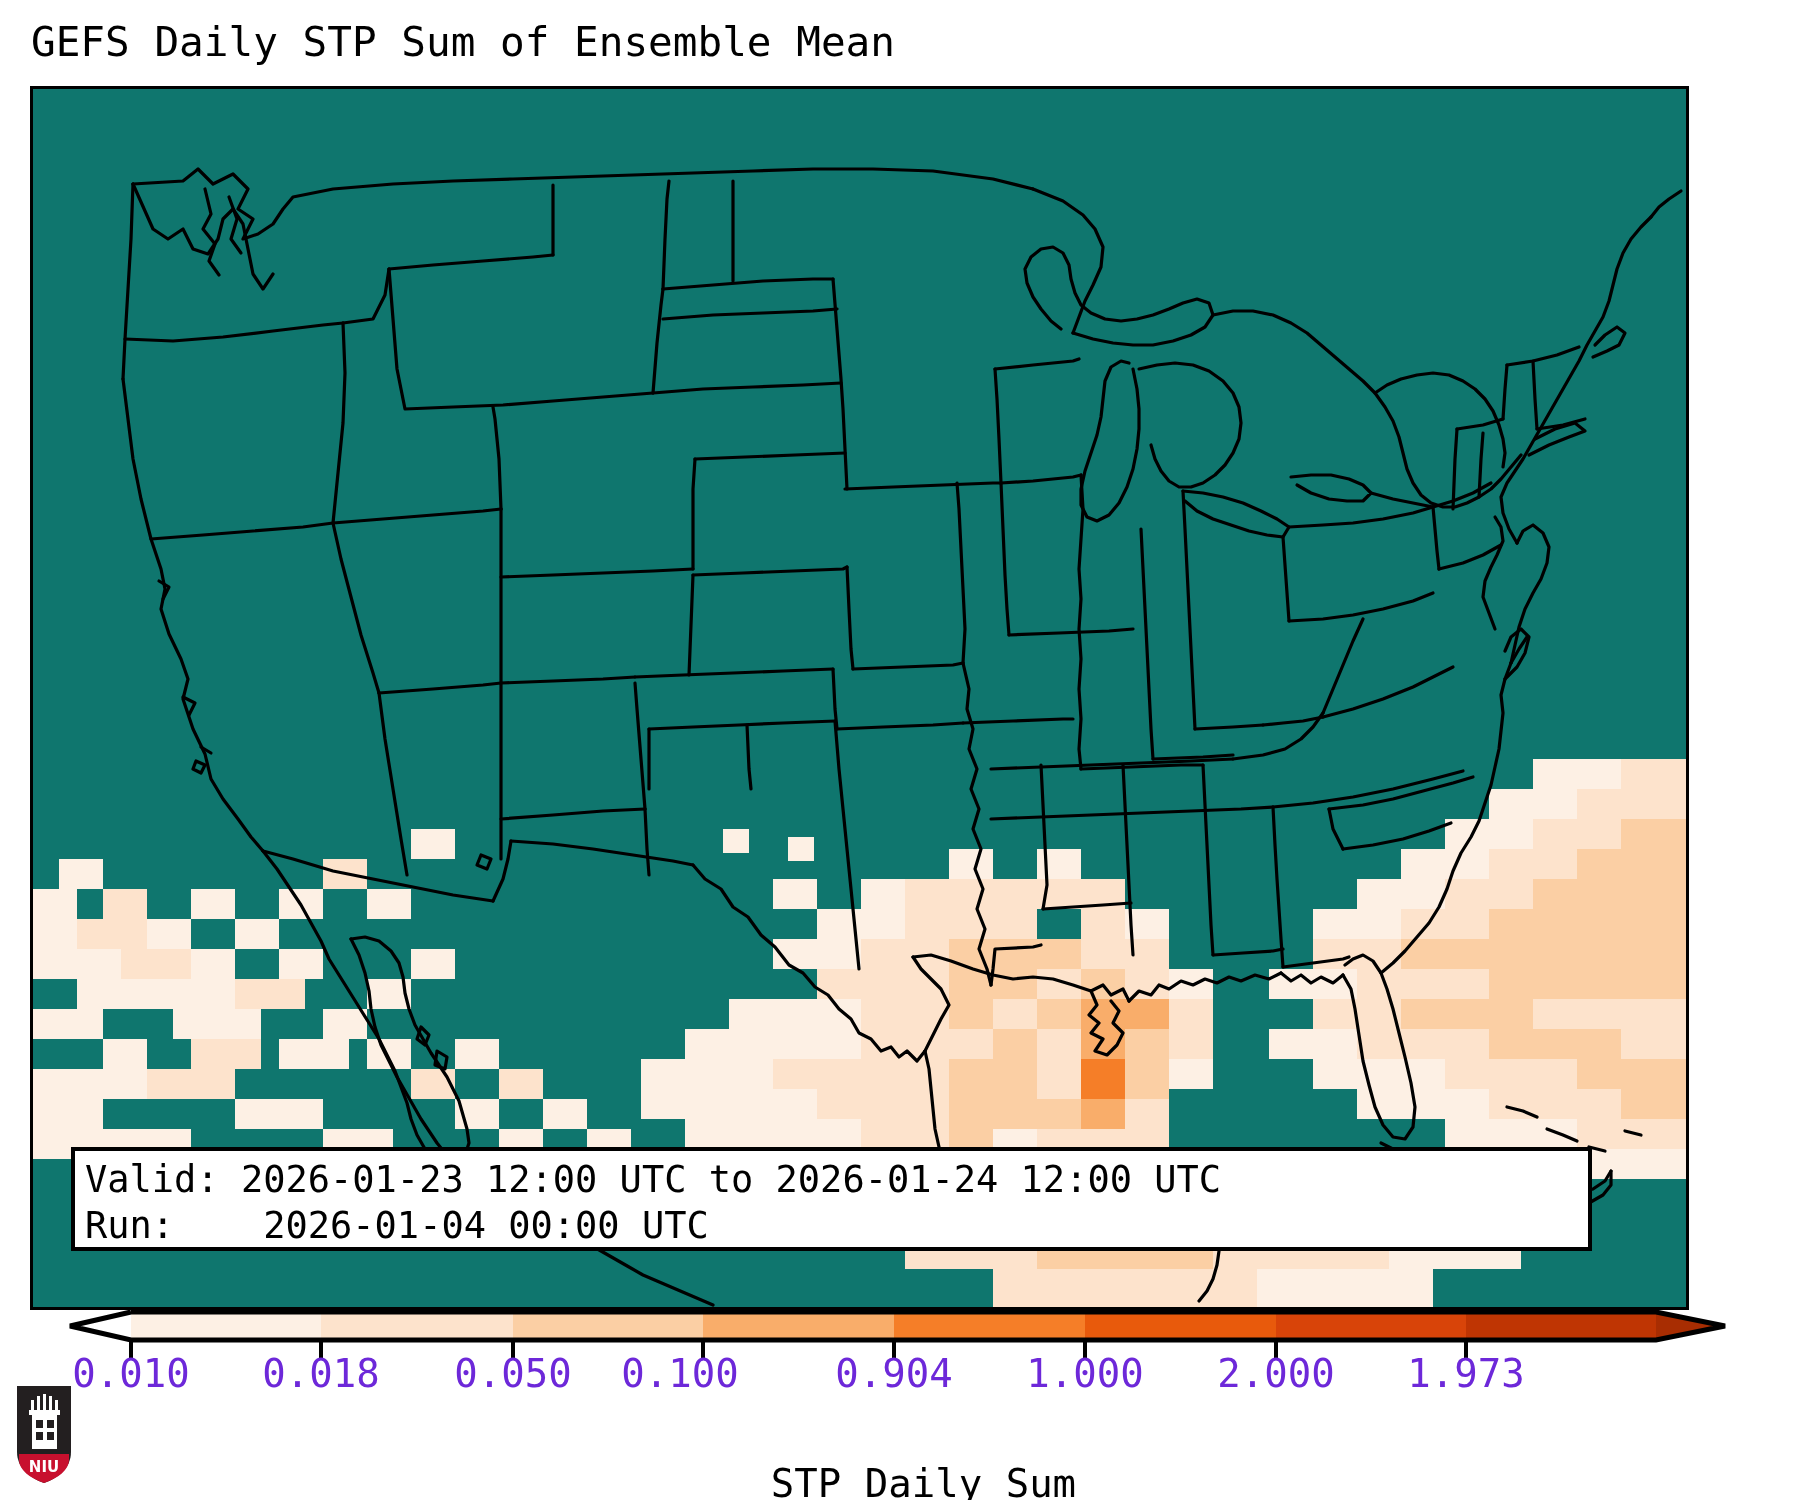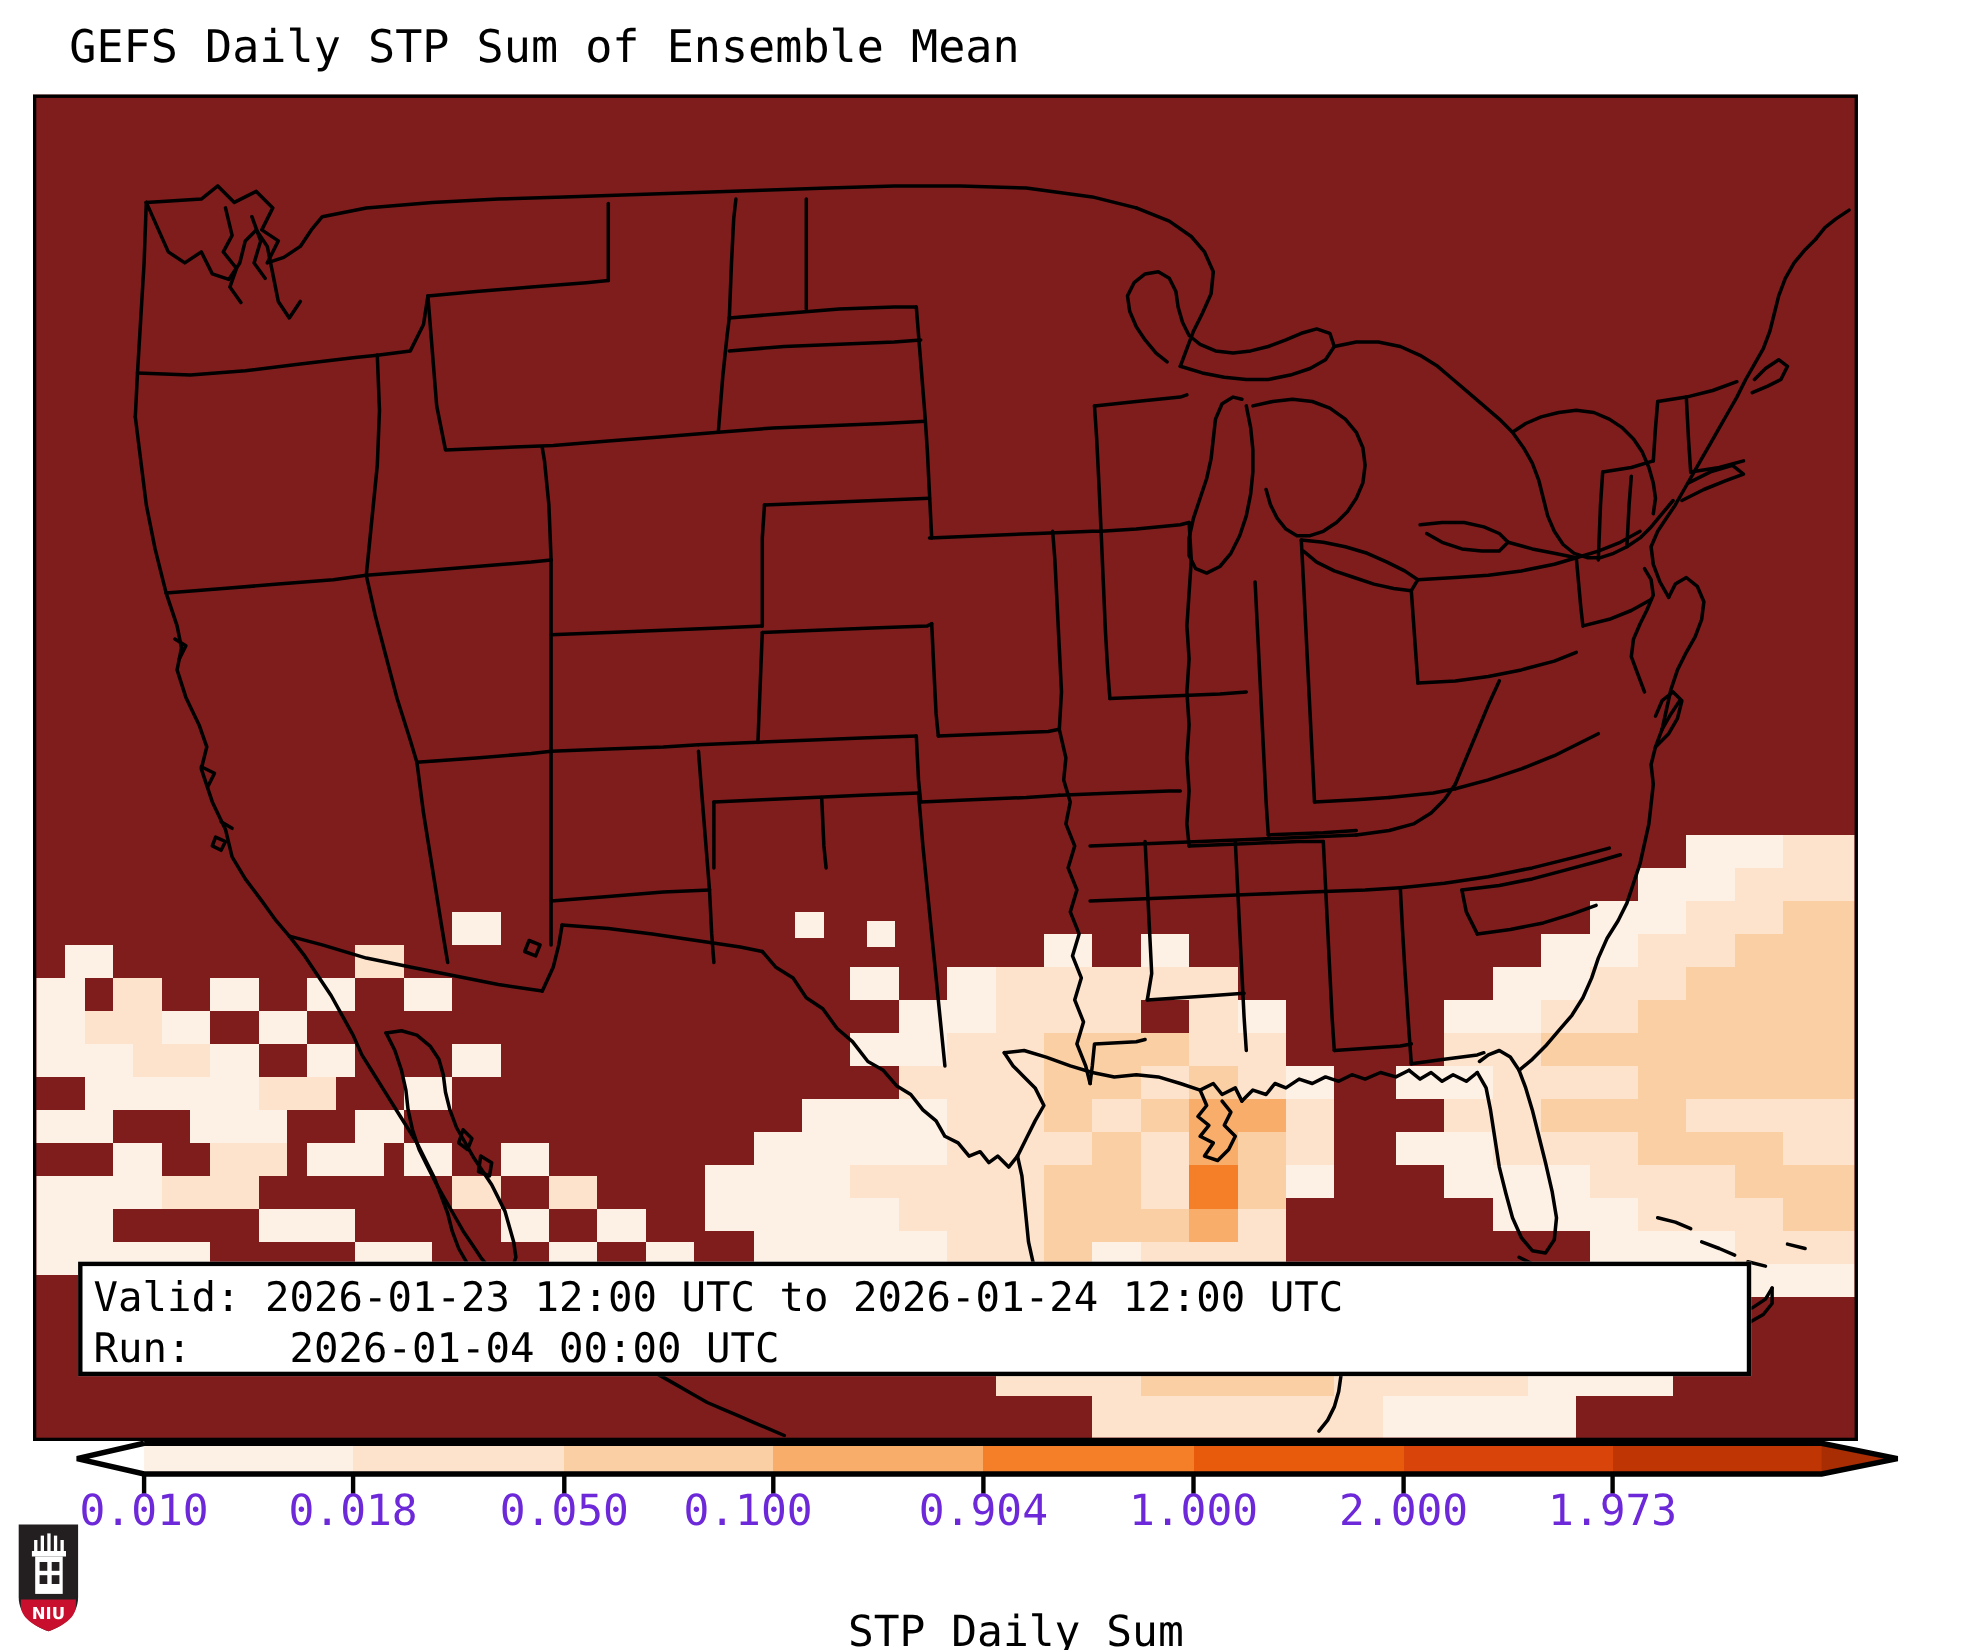--- a/index.html
+++ b/index.html
@@ -19,33 +19,32 @@
   
   #figure-title {
     position: absolute;
     left: 31px;
     top: 16px;
     font-size: 41px;
     line-height: 52px;
     letter-spacing: 0px;
     white-space: pre;
     color: #000000;
-    margin-left: 32px;
   }
 
   
   #map-panel {
     position: absolute;
     left: 30px;
     top: 86px;
     width: 1659px;
     height: 1224px;
     border: 3px solid #000000;
     box-sizing: border-box;
-    background: #7f1d1d;
+    background: #0f766e;
     overflow: hidden;
   }
   #map-field, #map-geography {
     position: absolute;
     left: 0; top: 0;
     width: 100%;
     height: 100%;
     display: block;
   }
   #map-field { z-index: 1; }

